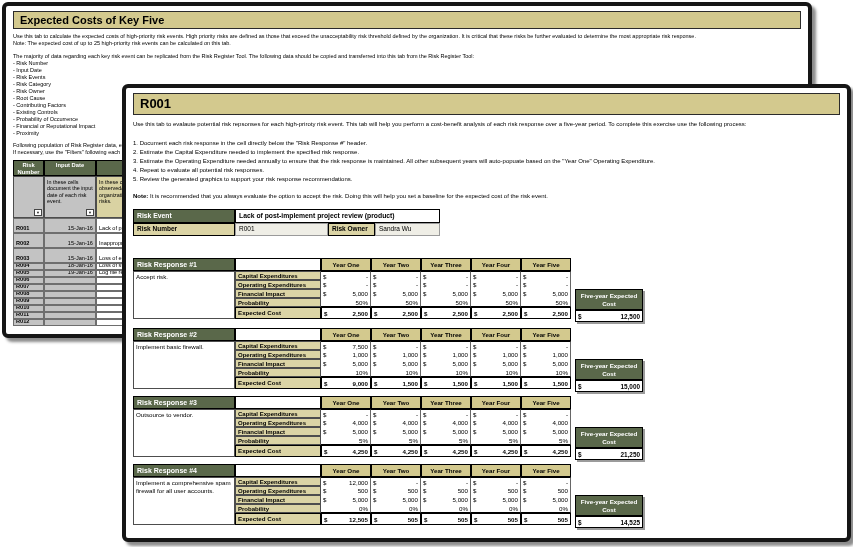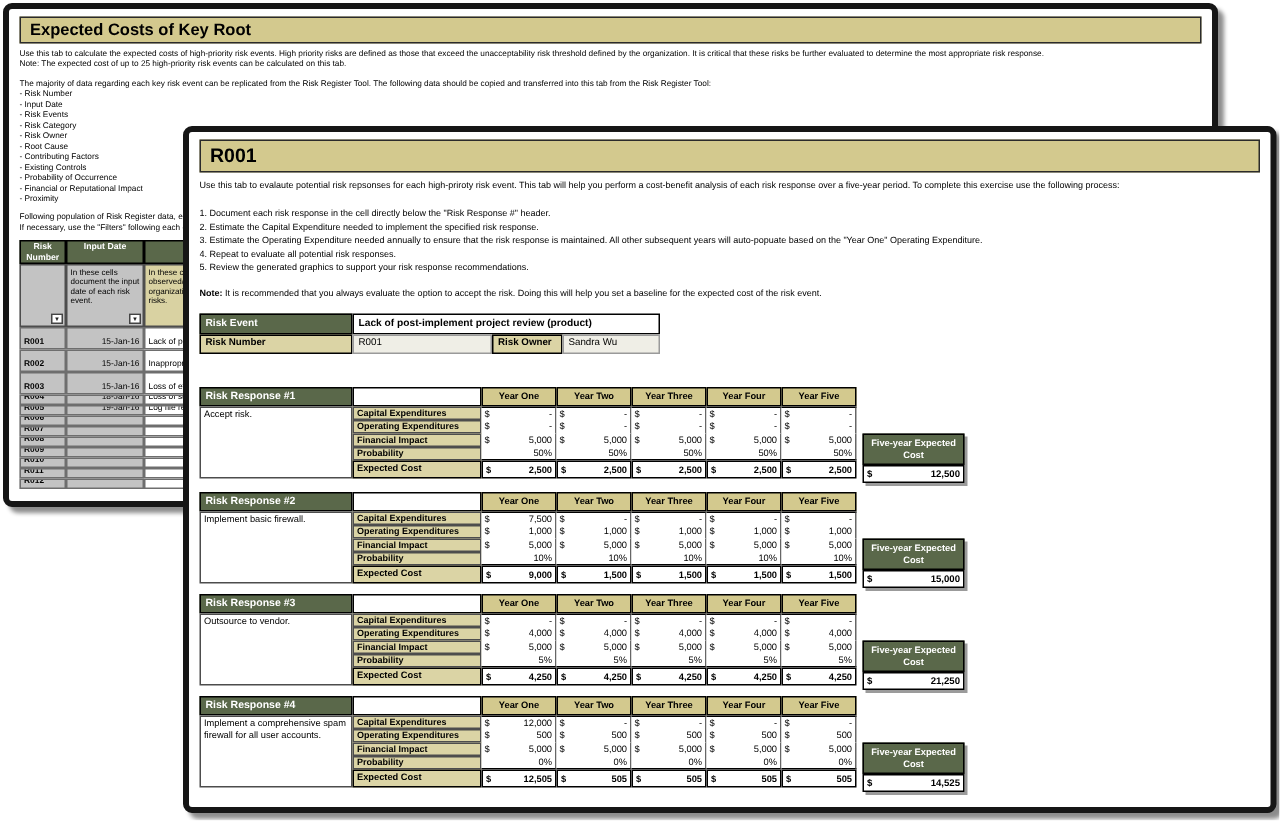--- a/index.html
+++ b/index.html
@@ -89,21 +89,21 @@
     align-items:center; font-weight:bold; font-size:6.4px; padding:0 2px; height:12px;
     box-shadow:2px 2px 0 #9b9b9b;
   }
 </style>
 </head>
 <body>
 
 <div class="stage" style="--tan: #d3c98e; --khaki: #d9d2a2; --label: #dbd4a5; --green: #5a684a;">
 
   <div class="window win-back">
-    <div class="band small">Expected Costs of Key Root</div>
+    <div class="band small">Expected Costs of Key Five</div>
     <div class="bt">Use this tab to calculate the expected costs of high-priority risk events. High priority risks are defined as those that exceed the unacceptability risk threshold defined by the organization. It is critical that these risks be further evaluated to determine the most appropriate risk response.</div>
     <div class="bt">Note: The expected cost of up to 25 high-priority risk events can be calculated on this tab.</div>
     <div class="sp6"></div>
     <div class="bt">The majority of data regarding each key risk event can be replicated from the Risk Register Tool. The following data should be copied and transferred into this tab from the Risk Register Tool:</div>
     <div id="bullet-list">
         <div class="bt">- Risk Number</div>
         <div class="bt">- Input Date</div>
         <div class="bt">- Risk Events</div>
         <div class="bt">- Risk Category</div>
         <div class="bt">- Risk Owner</div>

